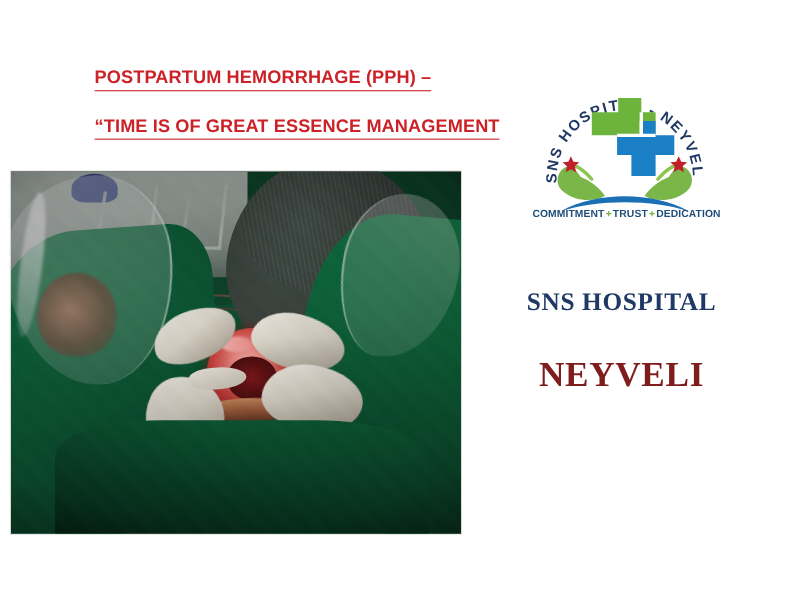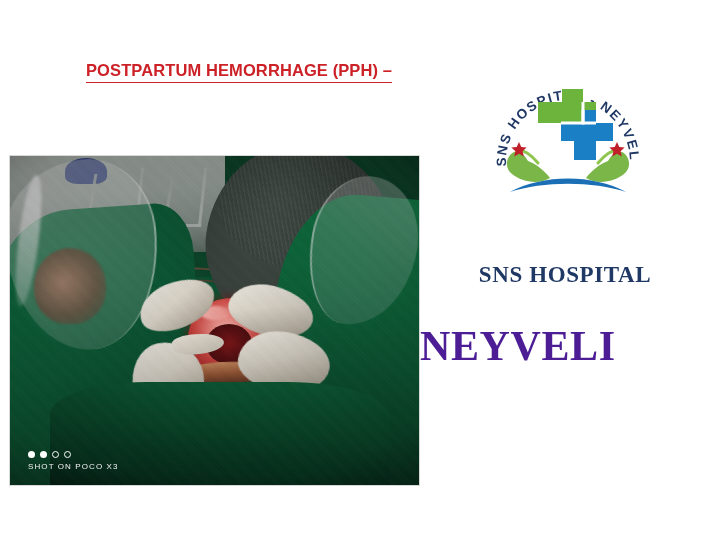--- a/index.html
+++ b/index.html
@@ -295,35 +295,39 @@
     font-weight: bold;
     font-size: 23px;
     letter-spacing: 0.6px;
     color: #1f3864;
   }
   #hospital-city {
     position: absolute;
     left: 420px;
     top: 322px;
     width: 290px;
+    text-align: center;
     font-family: "Liberation Serif", serif;
     font-weight: bold;
-    font-size: 42px;
+    font-size: 32px;
     letter-spacing: 0.6px;
-    color: #4c1d95;
+    color: #7f1d1d;
   }
 </style>
 </head>
 <body>
 
 <div id="slide">
 
   <div id="title-block">
     <div>
       <span class="title-line" id="title-line-1">POSTPARTUM HEMORRHAGE (PPH) –</span>
+    </div>
+    <div id="title-line-2-wrap">
+      <span class="title-line" id="title-line-2">“TIME IS OF GREAT ESSENCE MANAGEMENT</span>
     </div>
   </div>
 
   <div id="photo-frame">
     <div id="photo-canvas">
       <div class="ph" id="ph-wall"></div>
       <div class="ph" id="ph-stool"></div>
       <div class="ph" id="ph-stand-a"></div>
       <div class="ph" id="ph-stand-b"></div>
 
@@ -351,29 +355,20 @@
       <div class="ph ph-glove" id="ph-glove-ul"></div>
       <div class="ph ph-glove" id="ph-glove-ur"></div>
       <div class="ph ph-glove" id="ph-glove-ll"></div>
       <div class="ph ph-glove" id="ph-glove-lr"></div>
       <div class="ph" id="ph-finger-a"></div>
 
       <div class="ph" id="ph-drape-bottom"></div>
       <div class="ph" id="ph-grain"></div>
     </div>
 
-    <div id="watermark">
-      <div id="wm-dots">
-        <span class="wm-dot filled"></span>
-        <span class="wm-dot filled"></span>
-        <span class="wm-dot hollow"></span>
-        <span class="wm-dot hollow"></span>
-      </div>
-      <div id="wm-text">SHOT ON POCO X3</div>
-    </div>
   </div>
 
   <div id="logo">
     <svg viewBox="0 0 160 148" width="160" height="148" aria-hidden="true">
       <defs>
         <path id="arcpath" d="M 18,96 A 62,62 0 0 1 142,96" fill="none"></path>
       </defs>
 
       <text font-family="Liberation Sans, sans-serif" font-size="13.5" font-weight="bold" fill="#1f3864" letter-spacing="1.6">
         <textPath href="#arcpath" startOffset="50%" text-anchor="middle">SNS HOSPITAL - NEYVELI</textPath>
@@ -411,18 +406,23 @@
       <g fill="#c0202a">
         <path d="M 129,76 L 131.3,81 L 136.6,81.6 L 132.6,85.2 L 133.8,90.5
                  L 129,87.8 L 124.2,90.5 L 125.4,85.2 L 121.4,81.6 L 126.7,81 Z"></path>
       </g>
 
       <g>
         <path d="M 22,126 C 55,108 105,108 138,126 C 105,115 55,115 22,126 Z" fill="#1a6fb5"></path>
       </g>
     </svg>
 
+    <div style="position:absolute;left:-4px;top:122px;width:168px;text-align:center;
+                font-family:'Liberation Sans',sans-serif;font-size:9.4px;font-weight:bold;
+                letter-spacing:0.1px;color:#1f4e79;white-space:nowrap;">
+      <span>COMMITMENT</span><span style="color:#6cb43c;padding:0 1px;">+</span><span>TRUST</span><span style="color:#6cb43c;padding:0 1px;">+</span><span>DEDICATION</span>
+    </div>
   </div>
 
   <div id="hospital-name">SNS HOSPITAL</div>
   <div id="hospital-city">NEYVELI</div>
 
 </div>
 
 </body></html>

